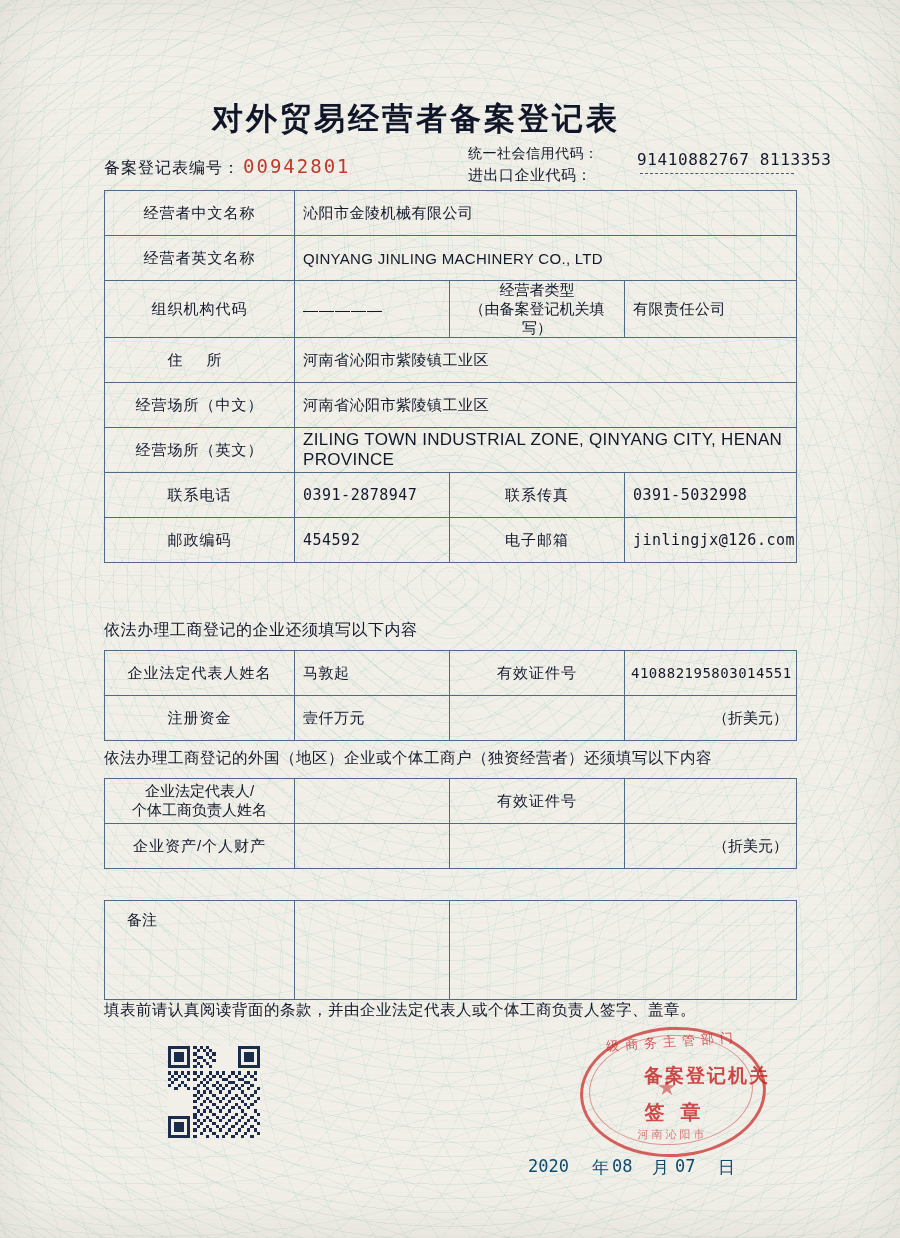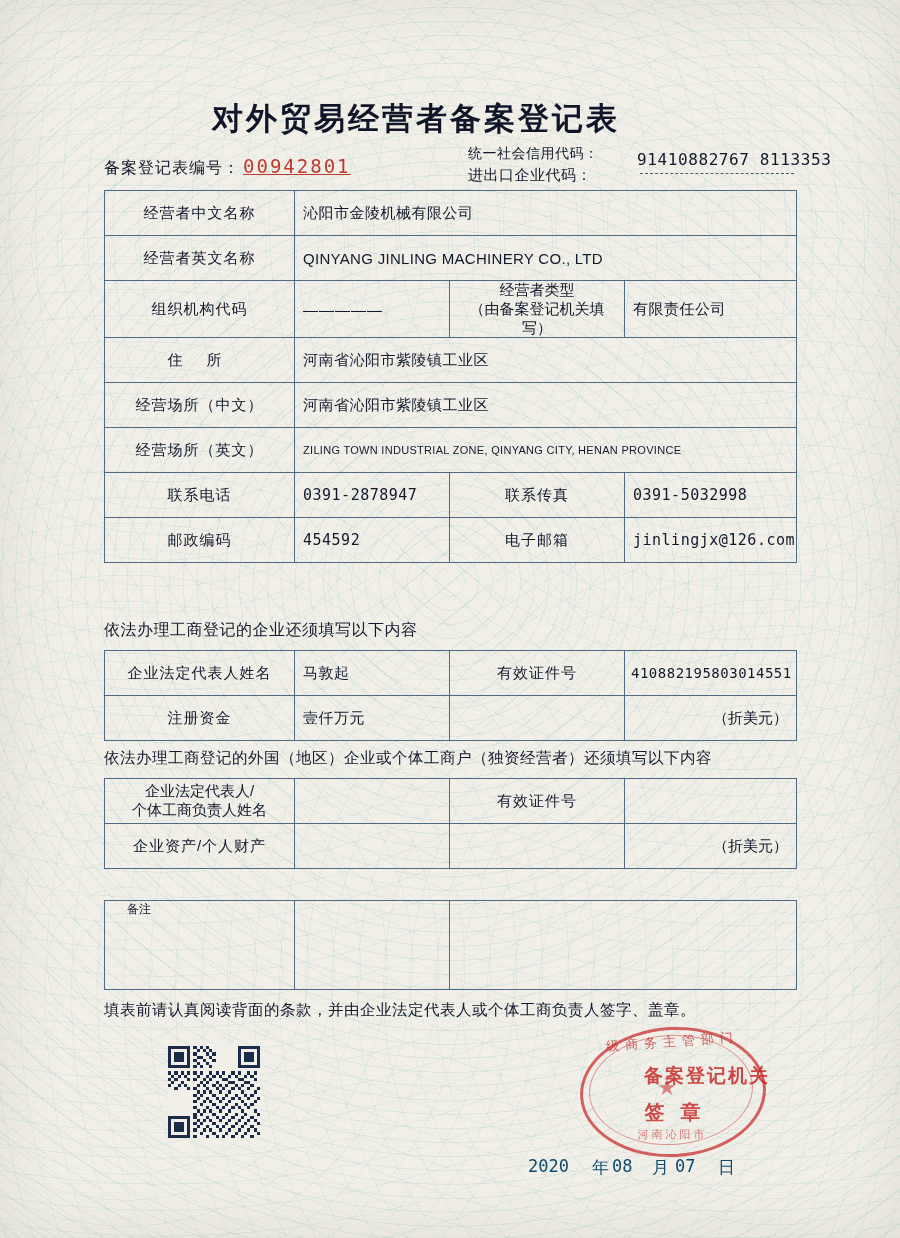--- a/index.html
+++ b/index.html
@@ -37,21 +37,21 @@
     font-family:"DejaVu Sans","Liberation Sans",sans-serif;
     font-size:31px;font-weight:bold;letter-spacing:3px;
     color:#101628;
   }
 
   .reg-no-label{
     position:absolute;left:104px;top:158px;font-size:16px;letter-spacing:1px;color:#13182b;
   }
   .reg-no-value{
     position:absolute;left:243px;top:155px;font-size:19px;letter-spacing:2px;
-    color:#c0392b;font-family:"DejaVu Sans Mono","Liberation Mono",monospace;text-decoration:underline;
+    color:#c0392b;font-family:"DejaVu Sans Mono","Liberation Mono",monospace;
   }
   .credit-label{
     position:absolute;left:468px;top:145px;font-size:14px;color:#13182b;letter-spacing:0.5px;
   }
   .credit-value{
     position:absolute;left:637px;top:150px;font-size:16px;letter-spacing:0.6px;color:#13182b;
     font-family:"DejaVu Sans Mono","Liberation Mono",monospace;
   }
   .ie-label{
     position:absolute;left:468px;top:166px;font-size:15px;color:#13182b;letter-spacing:0.5px;
@@ -196,21 +196,21 @@
       <tr>
         <td class="lab-sp">住  所</td>
         <td class="val-cn" colspan="3">河南省沁阳市紫陵镇工业区</td>
       </tr>
       <tr>
         <td class="lab">经营场所（中文）</td>
         <td class="val-cn" colspan="3">河南省沁阳市紫陵镇工业区</td>
       </tr>
       <tr>
         <td class="lab">经营场所（英文）</td>
-        <td class="val-en" colspan="3" style="font-size:11px">ZILING TOWN INDUSTRIAL ZONE, QINYANG CITY, HENAN PROVINCE</td>
+        <td class="val-en" colspan="3" style="font-size:17px">ZILING TOWN INDUSTRIAL ZONE, QINYANG CITY, HENAN PROVINCE</td>
       </tr>
       <tr>
         <td class="lab">联系电话</td>
         <td class="val-num">0391-2878947</td>
         <td class="lab">联系传真</td>
         <td class="val-num">0391-5032998</td>
       </tr>
       <tr>
         <td class="lab">邮政编码</td>
         <td class="val-num">454592</td>
@@ -274,21 +274,21 @@
   </table>
 
   <table class="tbl" style="left:104px;top:900px;width:692px;">
     <colgroup>
       <col style="width:190px">
         <col style="width:155px">
         <col style="width:347px">
     </colgroup>
     <tbody>
       <tr>
-        <td style="height:88px;vertical-align:top;padding-top:0;padding-left:22px;font-size:12px">备注</td>
+        <td style="height:88px;vertical-align:top;padding-top:10px;padding-left:22px;font-size:15px">备注</td>
         <td style="height:88px"></td>
         <td style="height:88px"></td>
       </tr>
     </tbody>
   </table>
 
   <div class="footer-note">填表前请认真阅读背面的条款，并由企业法定代表人或个体工商负责人签字、盖章。</div>
 
   <div class="qr">
     <svg width="92" height="92" viewBox="0 0 29 29" shape-rendering="crispEdges" aria-hidden="true">

